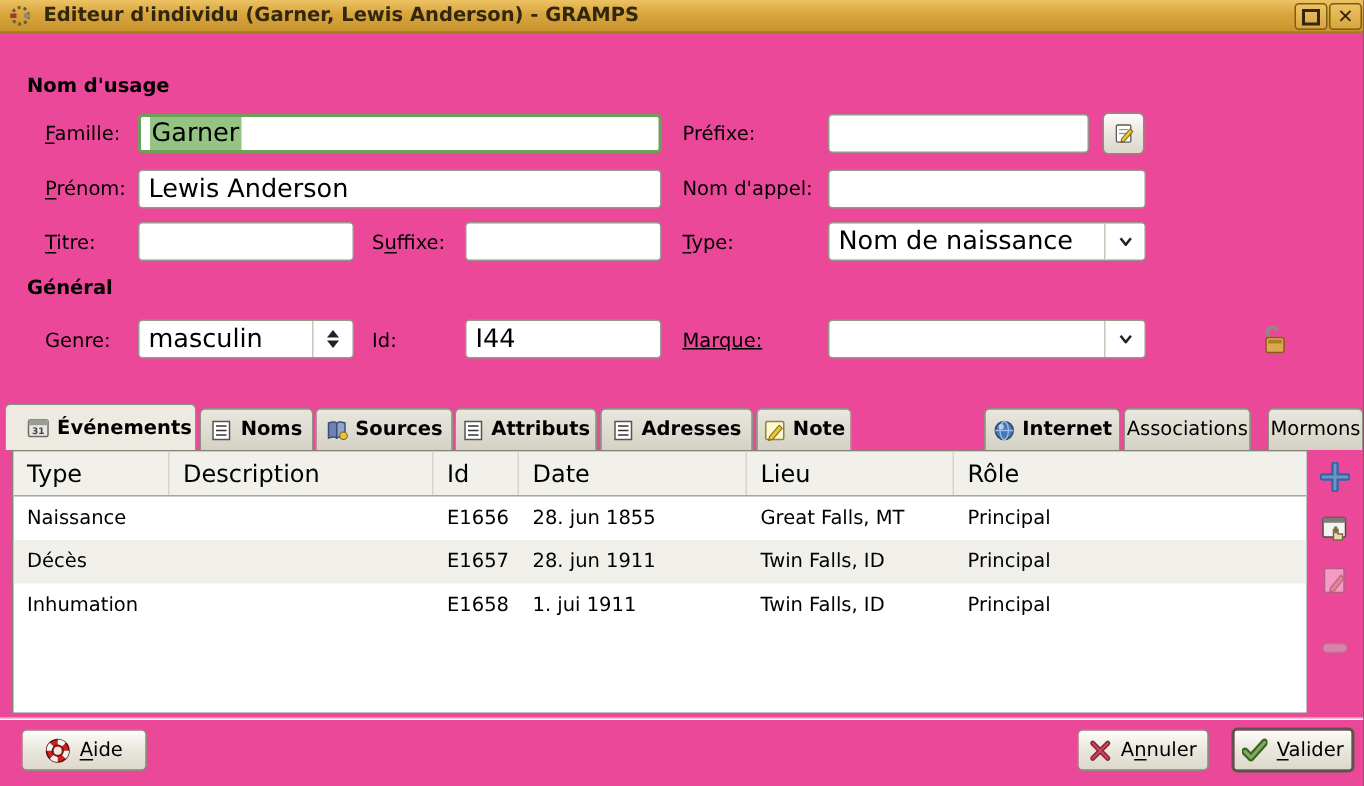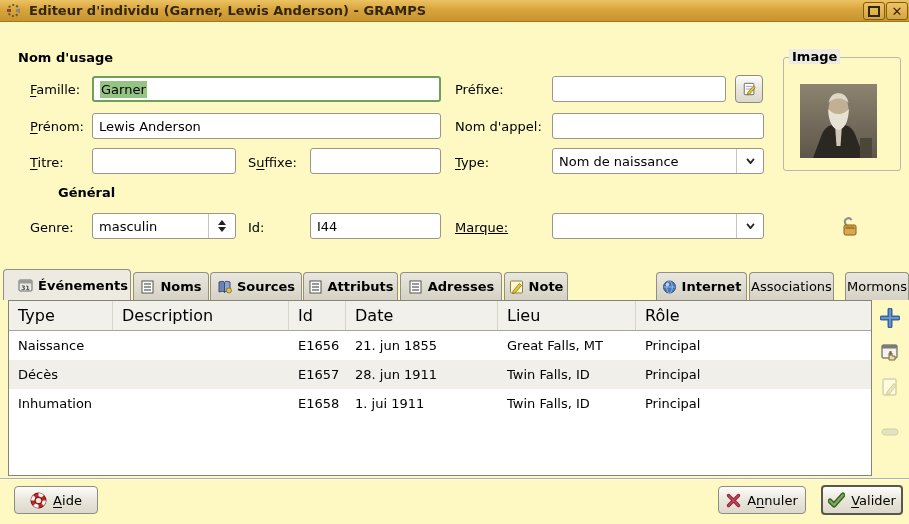--- a/index.html
+++ b/index.html
@@ -1,17 +1,17 @@
 <!DOCTYPE html>
 <html><head>
 <meta charset="utf-8">
 <style>
   html,body{margin:0;padding:0;background:#555;}
   .window{
-    position:relative;width:909px;height:524px;background:#fef9c3;
+    position:relative;width:909px;height:524px;background:#ec4899;
     font-family:"DejaVu Sans", sans-serif;overflow:hidden;color:#000;
   }
   
   .titlebar{
     position:absolute;left:0;top:0;width:909px;height:22px;
     background:linear-gradient(#ecc263,#d8a53d 45%,#c8932e);
     border-bottom:1px solid #9d7a23;display:flex;align-items:center;box-sizing:border-box;
   }
   .title-icon{margin-left:6px;width:15px;height:15px;display:inline-block;}
   .title-text{margin-left:8px;font-size:13px;font-weight:bold;color:#32270c;white-space:nowrap;}
@@ -22,21 +22,21 @@
   }
   .win-btn.maxb{right:24px;}
   .win-btn.closeb{right:1px;}
   .max-glyph{width:8px;height:7px;border:2px solid #32270c;}
   .close-glyph{font-size:13px;font-weight:bold;color:#32270c;line-height:1;}
   
   .lbl{position:absolute;font-size:13px;color:#000;white-space:nowrap;}
   .heading{position:absolute;font-size:13px;font-weight:bold;color:#000;}
   .inp{
     position:absolute;box-sizing:border-box;height:26px;background:#fff;
-    border:1px solid #9a968a;border-radius:3px;font-size:13px;
+    border:1px solid #9a968a;border-radius:3px;font-size:17px;
     display:flex;align-items:center;padding:0 6px;overflow:hidden;white-space:nowrap;
   }
   .inp.focused{border:2px solid #6fa05a;}
   .sel-text{background:#94c383;padding:1px 1px;}
   .combo-arrow{
     position:absolute;right:0;top:0;bottom:0;width:26px;border-left:1px solid #c8c5ba;
     display:flex;align-items:center;justify-content:center;flex-direction:column;gap:2px;
   }
   .tri-up{width:0;height:0;border-left:4px solid transparent;border-right:4px solid transparent;border-bottom:5px solid #222;}
   .tri-down{width:0;height:0;border-left:4px solid transparent;border-right:4px solid transparent;border-top:5px solid #222;}
@@ -154,40 +154,22 @@
   <div class="lbl" style="left:455px;top:155px;"><u>T</u>ype:</div>
   <div class="inp" style="left:552px;top:148px;width:212px;padding-right:30px;">
     <span>Nom de naissance</span>
     <span class="combo-arrow">
       <svg class="chev" viewBox="0 0 10 7">
           <path d="M1 1 L5 6 L9 1" fill="none" stroke="#222" stroke-width="2"></path>
         </svg>
     </span>
   </div>
 
-  <div class="img-frame">
-    <span class="img-legend">Image</span>
-    <svg class="portrait" viewBox="0 0 77 74">
-      <defs>
-        <linearGradient id="pbg" x1="0" y1="0" x2="0" y2="1">
-          <stop offset="0" stop-color="#8d8370"></stop>
-            <stop offset="1" stop-color="#5e564a"></stop>
-        </linearGradient>
-      </defs>
-      <rect width="77" height="74" fill="url(#pbg)"></rect>
-      <path d="M13 74 L22 50 Q25 43 32 41 L45 41 Q52 43 55 50 L64 74 Z" fill="#2b2822"></path>
-      <path d="M35 41 L42 41 L40.5 62 L36.5 62 Z" fill="#cfc8b6"></path>
-      <ellipse cx="38.5" cy="24" rx="10" ry="12" fill="#c2b094"></ellipse>
-      <path d="M28.5 19 Q30.5 9 38.5 9 Q46.5 9 48.5 19 Q44.5 14.5 38.5 14.5 Q32.5 14.5 28.5 19 Z" fill="#ddd7c7"></path>
-      <path d="M28 25 Q29 44 38.5 46 Q48 44 49 25 Q44.5 30 38.5 30 Q32.5 30 28 25 Z" fill="#e8e2d4"></path>
-      <rect x="60" y="54" width="12" height="20" fill="#4c453a"></rect>
-    </svg>
-  </div>
-
-  <div class="heading" style="left:18px;top:185px;margin-left:40px;">Général</div>
+
+  <div class="heading" style="left:18px;top:185px;">Général</div>
 
   <div class="lbl" style="left:30px;top:220px;">Genre:</div>
   <div class="inp" style="left:92px;top:213px;width:144px;padding-right:30px;">
     <span>masculin</span>
     <span class="combo-arrow">
       <span class="tri-up"></span>
         <span class="tri-down"></span>
     </span>
   </div>
 
@@ -284,21 +266,21 @@
       <div class="th c1">Description</div>
       <div class="th c2">Id</div>
       <div class="th c3">Date</div>
       <div class="th c4">Lieu</div>
       <div class="th c5">Rôle</div>
     </div>
     <div class="tr">
       <div class="td c0">Naissance</div>
       <div class="td c1"></div>
       <div class="td c2">E1656</div>
-      <div class="td c3">21. jun 1855</div>
+      <div class="td c3">28. jun 1855</div>
       <div class="td c4">Great Falls, MT</div>
       <div class="td c5">Principal</div>
     </div>
     <div class="tr alt">
       <div class="td c0">Décès</div>
       <div class="td c1"></div>
       <div class="td c2">E1657</div>
       <div class="td c3">28. jun 1911</div>
       <div class="td c4">Twin Falls, ID</div>
       <div class="td c5">Principal</div>

